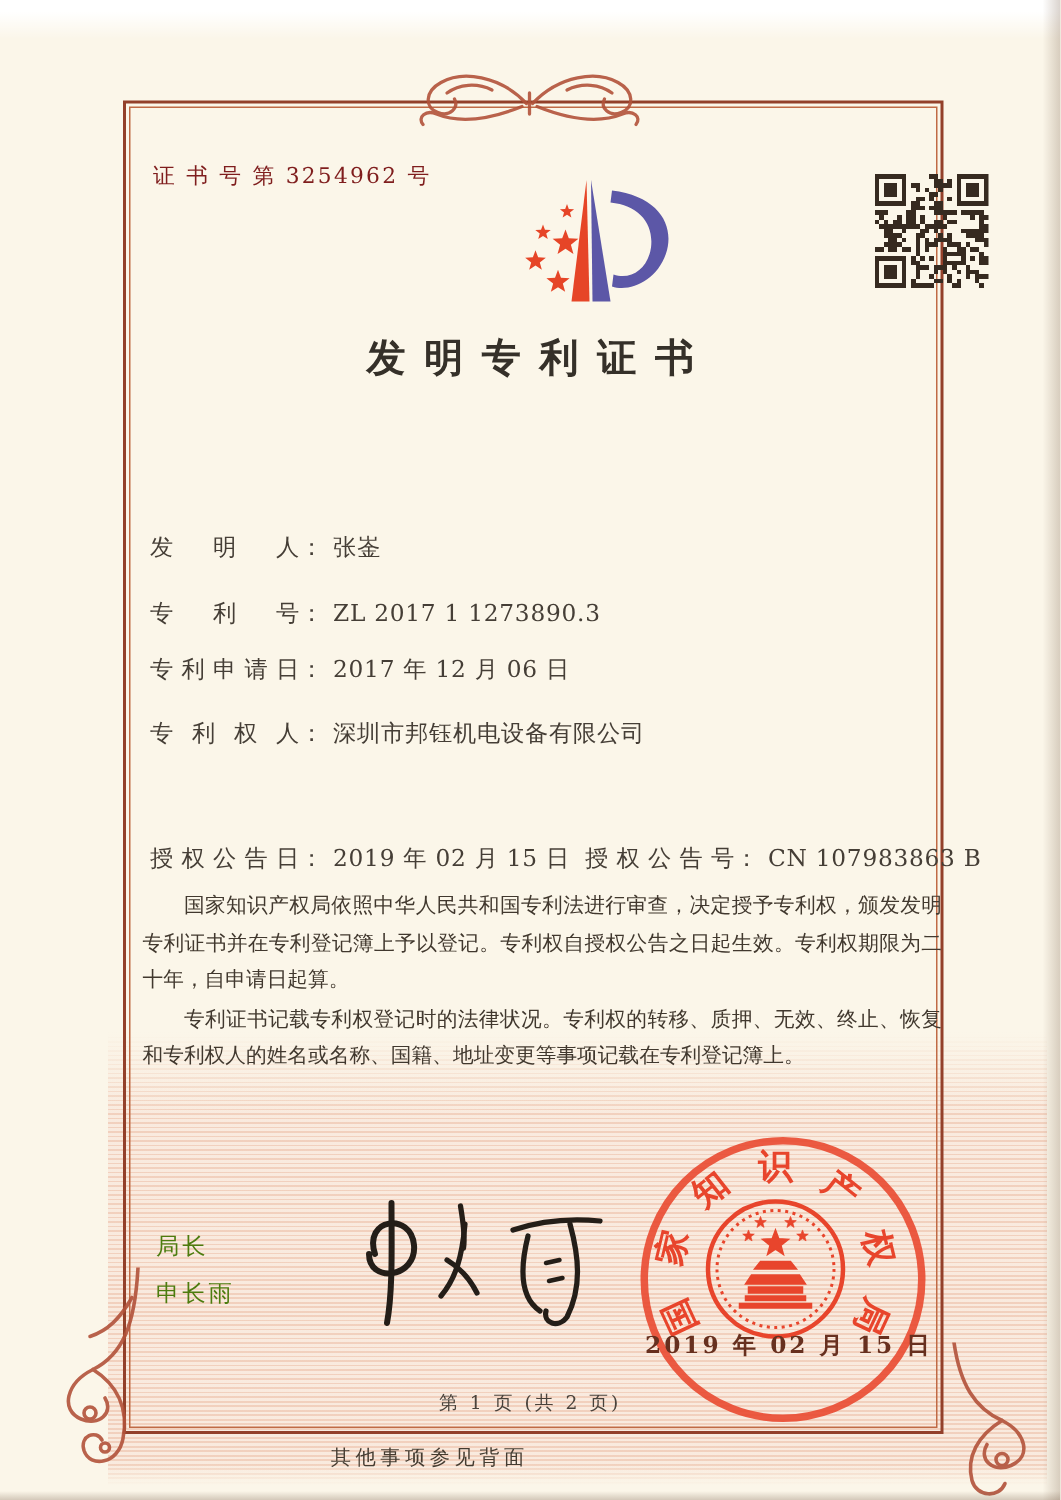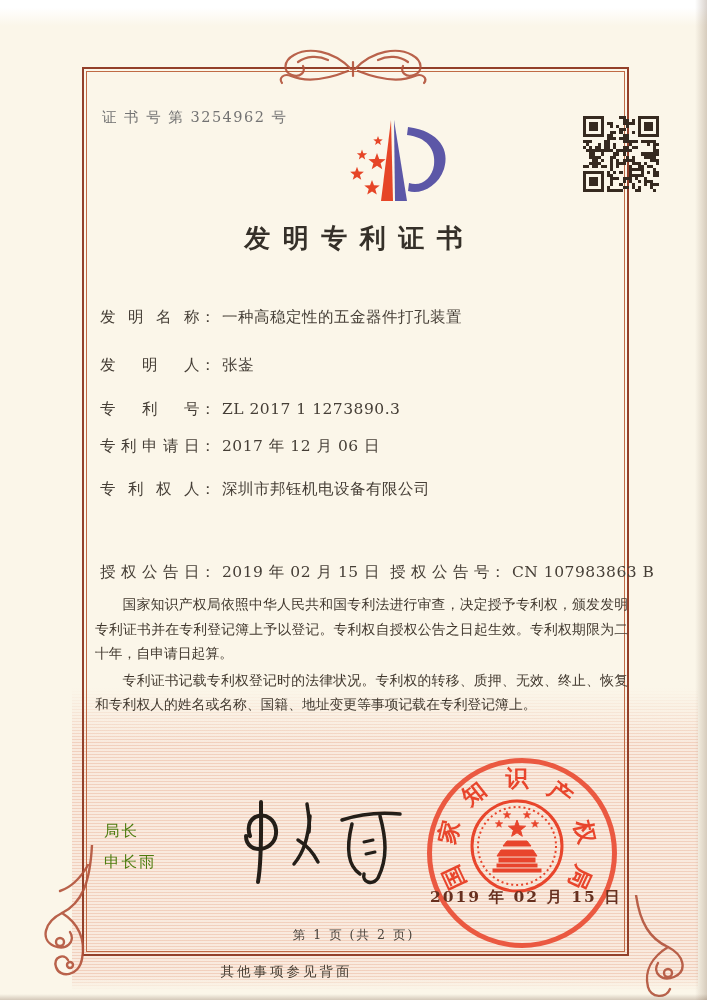--- a/index.html
+++ b/index.html
@@ -36,21 +36,21 @@
     position:absolute;left:82px;top:67px;width:543px;height:885px;z-index:2;
     border:2.5px solid #93402a;
   }
   .frame::after{content:"";position:absolute;left:2px;top:2px;right:2px;bottom:2px;
     border:1px solid #c06a45;}
 
   .orn{position:absolute;z-index:3;}
 
   
   .cert-no{position:absolute;left:102px;top:108px;z-index:3;
-    font-size:14.5px;letter-spacing:1.5px;color:#737373;}
+    font-size:14.5px;letter-spacing:1.5px;color:#7f1d1d;}
 
   
   .logo{position:absolute;left:328px;top:103px;width:134px;height:104px;z-index:3;}
 
   
   .qr{position:absolute;left:583px;top:116px;width:76px;height:76px;z-index:3;}
 
   
   .title{position:absolute;left:82px;width:543px;top:221px;z-index:3;
     text-align:center;font-size:26px;font-weight:bold;color:#353029;
@@ -359,23 +359,20 @@
       <rect x="18" y="0" width="7" height="7" fill="#362a20"></rect>
       <rect x="19" y="1" width="5" height="5" fill="#fbf6e9"></rect>
       <rect x="20" y="2" width="3" height="3" fill="#362a20"></rect>
       <rect x="0" y="18" width="7" height="7" fill="#362a20"></rect>
       <rect x="1" y="19" width="5" height="5" fill="#fbf6e9"></rect>
       <rect x="2" y="20" width="3" height="3" fill="#362a20"></rect>
     </svg>
 
   <div class="title">发明专利证书</div>
 
-  <div class="row" style="top:306px">
-    <span class="lbl">发明名称</span><span class="colon">：</span><span class="val">一种高稳定性的五金器件打孔装置</span>
-  </div>
   <div class="row" style="top:354px">
     <span class="lbl">发明人</span><span class="colon">：</span><span class="val">张崟</span>
   </div>
   <div class="row" style="top:398px">
     <span class="lbl">专利号</span><span class="colon">：</span><span class="val">ZL 2017 1 1273890.3</span>
   </div>
   <div class="row" style="top:435px">
     <span class="lbl">专利申请日</span><span class="colon">：</span><span class="val">2017 年 12 月 06 日</span>
   </div>
   <div class="row" style="top:478px">

